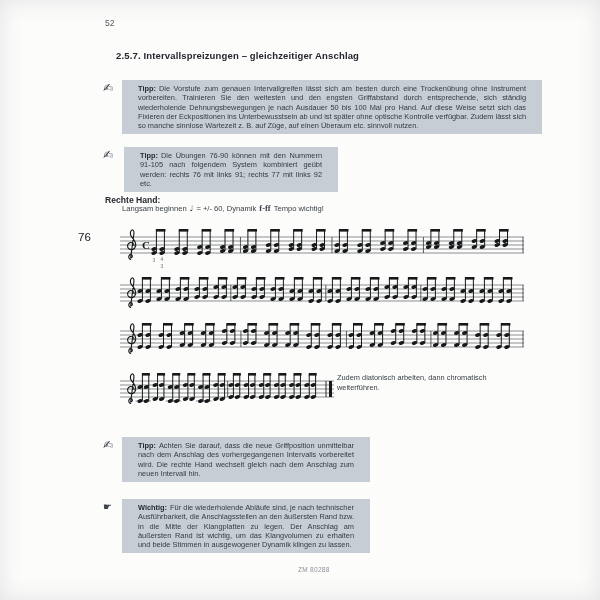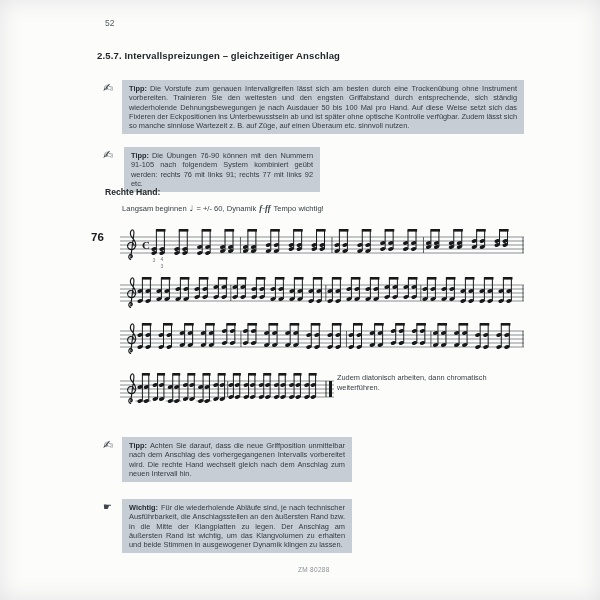--- a/index.html
+++ b/index.html
@@ -4,34 +4,34 @@
 <style>
   html,body{margin:0;padding:0}
   body{
     width:600px;height:600px;position:relative;overflow:hidden;
     background:#fcfcfb;
     box-shadow: inset 0 0 22px rgba(130,136,142,.22);
     font-family:"Liberation Sans",sans-serif;
     color:#3a3f45;
   }
   .pagenum{position:absolute;left:105px;top:18px;font-size:8.5px;color:#565c62}
-  .heading{position:absolute;left:97px;top:50px;font-size:9.5px;font-weight:bold;color:#24282d;letter-spacing:.15px}
+  .heading{position:absolute;left:116px;top:50px;font-size:9.5px;font-weight:bold;color:#24282d;letter-spacing:.15px}
   .tipbox{
     position:absolute;background:#c6cdd4;color:#343a41;
-    padding:4px 7px;font-size:7.4px;line-height:1.25;text-align:justify;
+    padding:4px 16px;font-size:7.4px;line-height:1.25;text-align:justify;
   }
   .tipbox b{color:#282d33;margin-right:3px}
   .boxicon{position:absolute;font-size:12px;color:#3e444b;font-family:"DejaVu Sans",sans-serif}
   .boxicon.small{font-size:10px}
-  .sectionlabel{position:absolute;left:105px;top:187px;font-size:8.6px;font-weight:bold;color:#24282d}
+  .sectionlabel{position:absolute;left:105px;top:195px;font-size:8.6px;font-weight:bold;color:#24282d}
   .tempoline{position:absolute;left:122px;top:203px;font-size:7.6px;color:#3a4046}
   .tempoline .gap{margin-left:3px}
   .tempoline .note{font-family:"DejaVu Sans",sans-serif;font-size:8px}
-  .tempoline .dyn{font-family:"Liberation Serif",serif;font-style:italic;font-weight:bold;font-size:8.5px}
-  .exnum{position:absolute;left:91px;top:231px;font-size:11.5px;font-weight:bold;color:#17181a}
+  .tempoline .dyn{font-family:"Liberation Serif",serif;font-weight:bold;font-size:8.5px}
+  .exnum{position:absolute;left:78px;top:231px;font-size:11.5px;font-weight:normal;color:#17181a}
   .staffwrap{position:absolute;left:118px}
   .annotation{position:absolute;left:337px;top:373px;width:190px;font-size:7.4px;line-height:1.3;color:#3a4046}
   .footer{position:absolute;left:298px;top:566px;font-size:6.5px;color:#8d9297;letter-spacing:.3px}
 </style>
 </head>
 <body>
 
 <div class="pagenum">52</div>
 <div class="heading">2.5.7. Intervallspreizungen – gleichzeitiger Anschlag</div>
 

